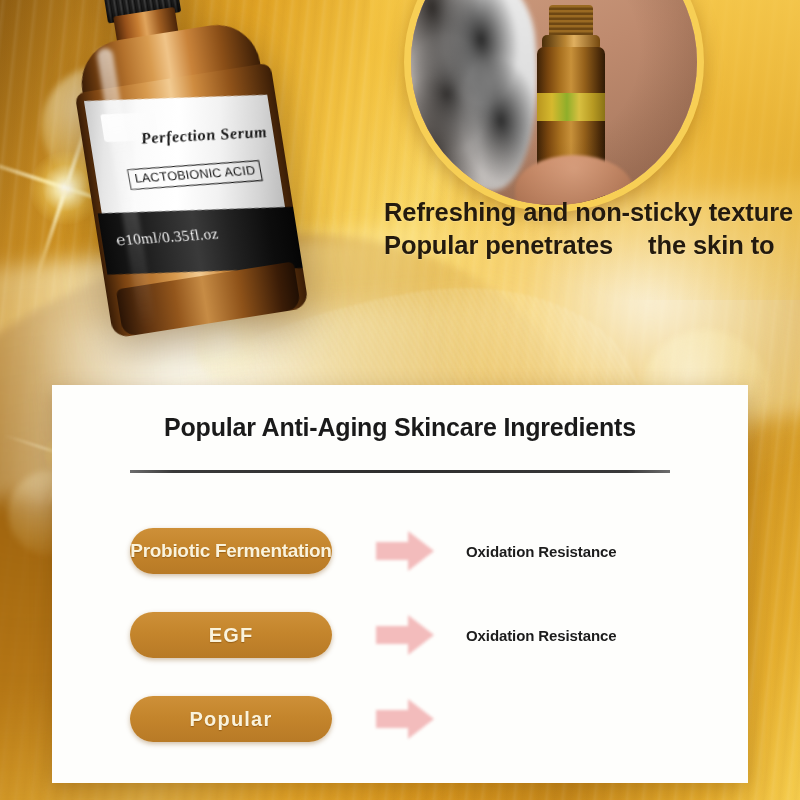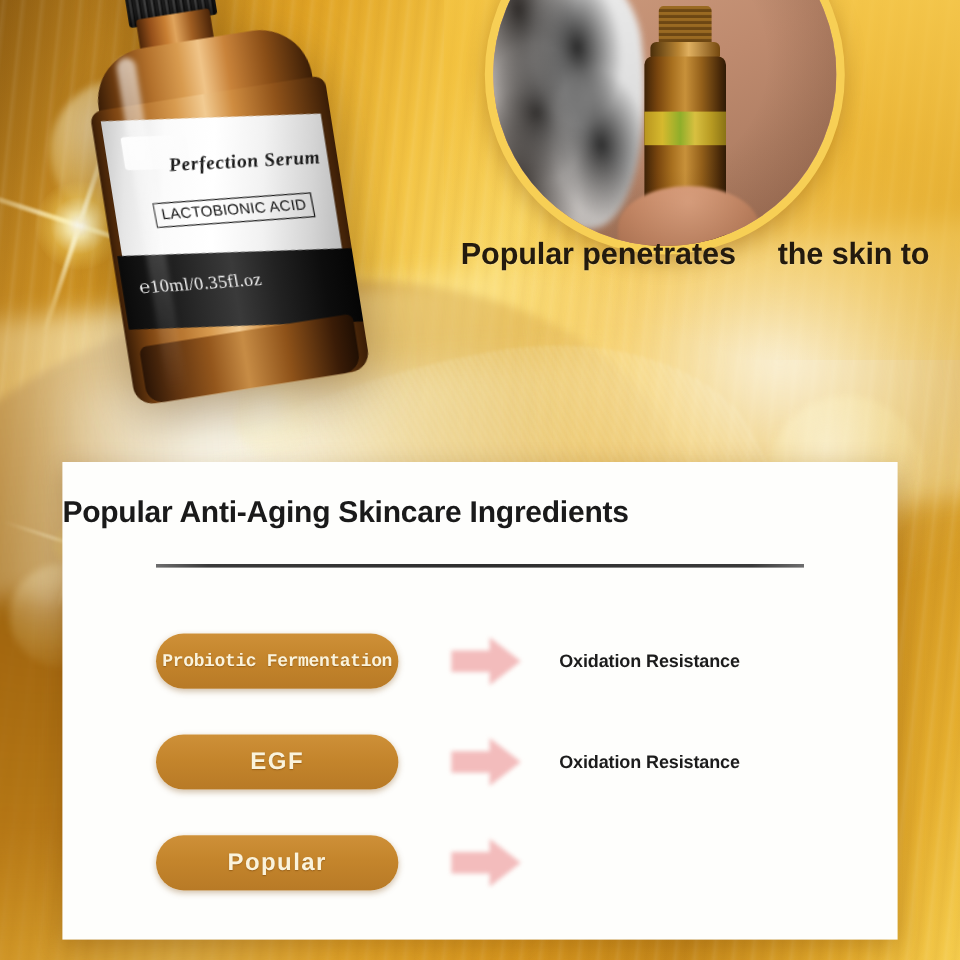--- a/index.html
+++ b/index.html
@@ -452,20 +452,21 @@
     width: 696px;
     height: 398px;
     background: #FEFEFC;
     box-shadow: 0 6px 20px rgba(110,60,0,0.30);
   }
 
   .card-title {
     position: absolute;
     left: 0; right: 0;
     top: 28px;
+    text-align: center;
     font-size: 25px;
     font-weight: 700;
     color: #1A1A1A;
     letter-spacing: -0.2px;
   }
   .card-divider {
     position: absolute;
     left: 78px;
     top: 85px;
     width: 540px;
@@ -497,21 +498,21 @@
     align-items: center;
     justify-content: center;
     flex: none;
   }
   .pill-label {
     font-weight: 700;
     color: #FAF3DC;
     white-space: nowrap;
     text-shadow: 0 1px 1px rgba(120,70,10,0.55);
   }
-  .pill-tight .pill-label { font-size: 15px; letter-spacing: -0.3px; font-family: Liberation Mono, monospace; }
+  .pill-tight .pill-label { font-size: 19px; letter-spacing: -0.3px; }
   .pill-wide  .pill-label { font-size: 20px; letter-spacing: 1.2px; }
 
   .arrow {
     position: relative;
     margin-left: 44px;
     width: 60px;
     height: 44px;
     flex: none;
     filter: blur(1.6px);
   }
@@ -579,20 +580,21 @@
       <div class="cp-b-thread"></div>
       <div class="cp-b-collar"></div>
       <div class="cp-b-body"></div>
       <div class="cp-b-stripe"></div>
     </div>
     <div class="cp-fingers"></div>
     <div class="cp-shadow"></div>
   </div>
 
   <div class="headline">
+    <span class="hl-line">Refreshing and non-sticky texture</span>
     <span class="hl-line">Popular penetrates     the skin to</span>
   </div>
 
   <div class="card">
 
     <div class="card-title">Popular Anti-Aging Skincare Ingredients</div>
 
     <div class="card-divider"></div>
 
     <div class="rows">

